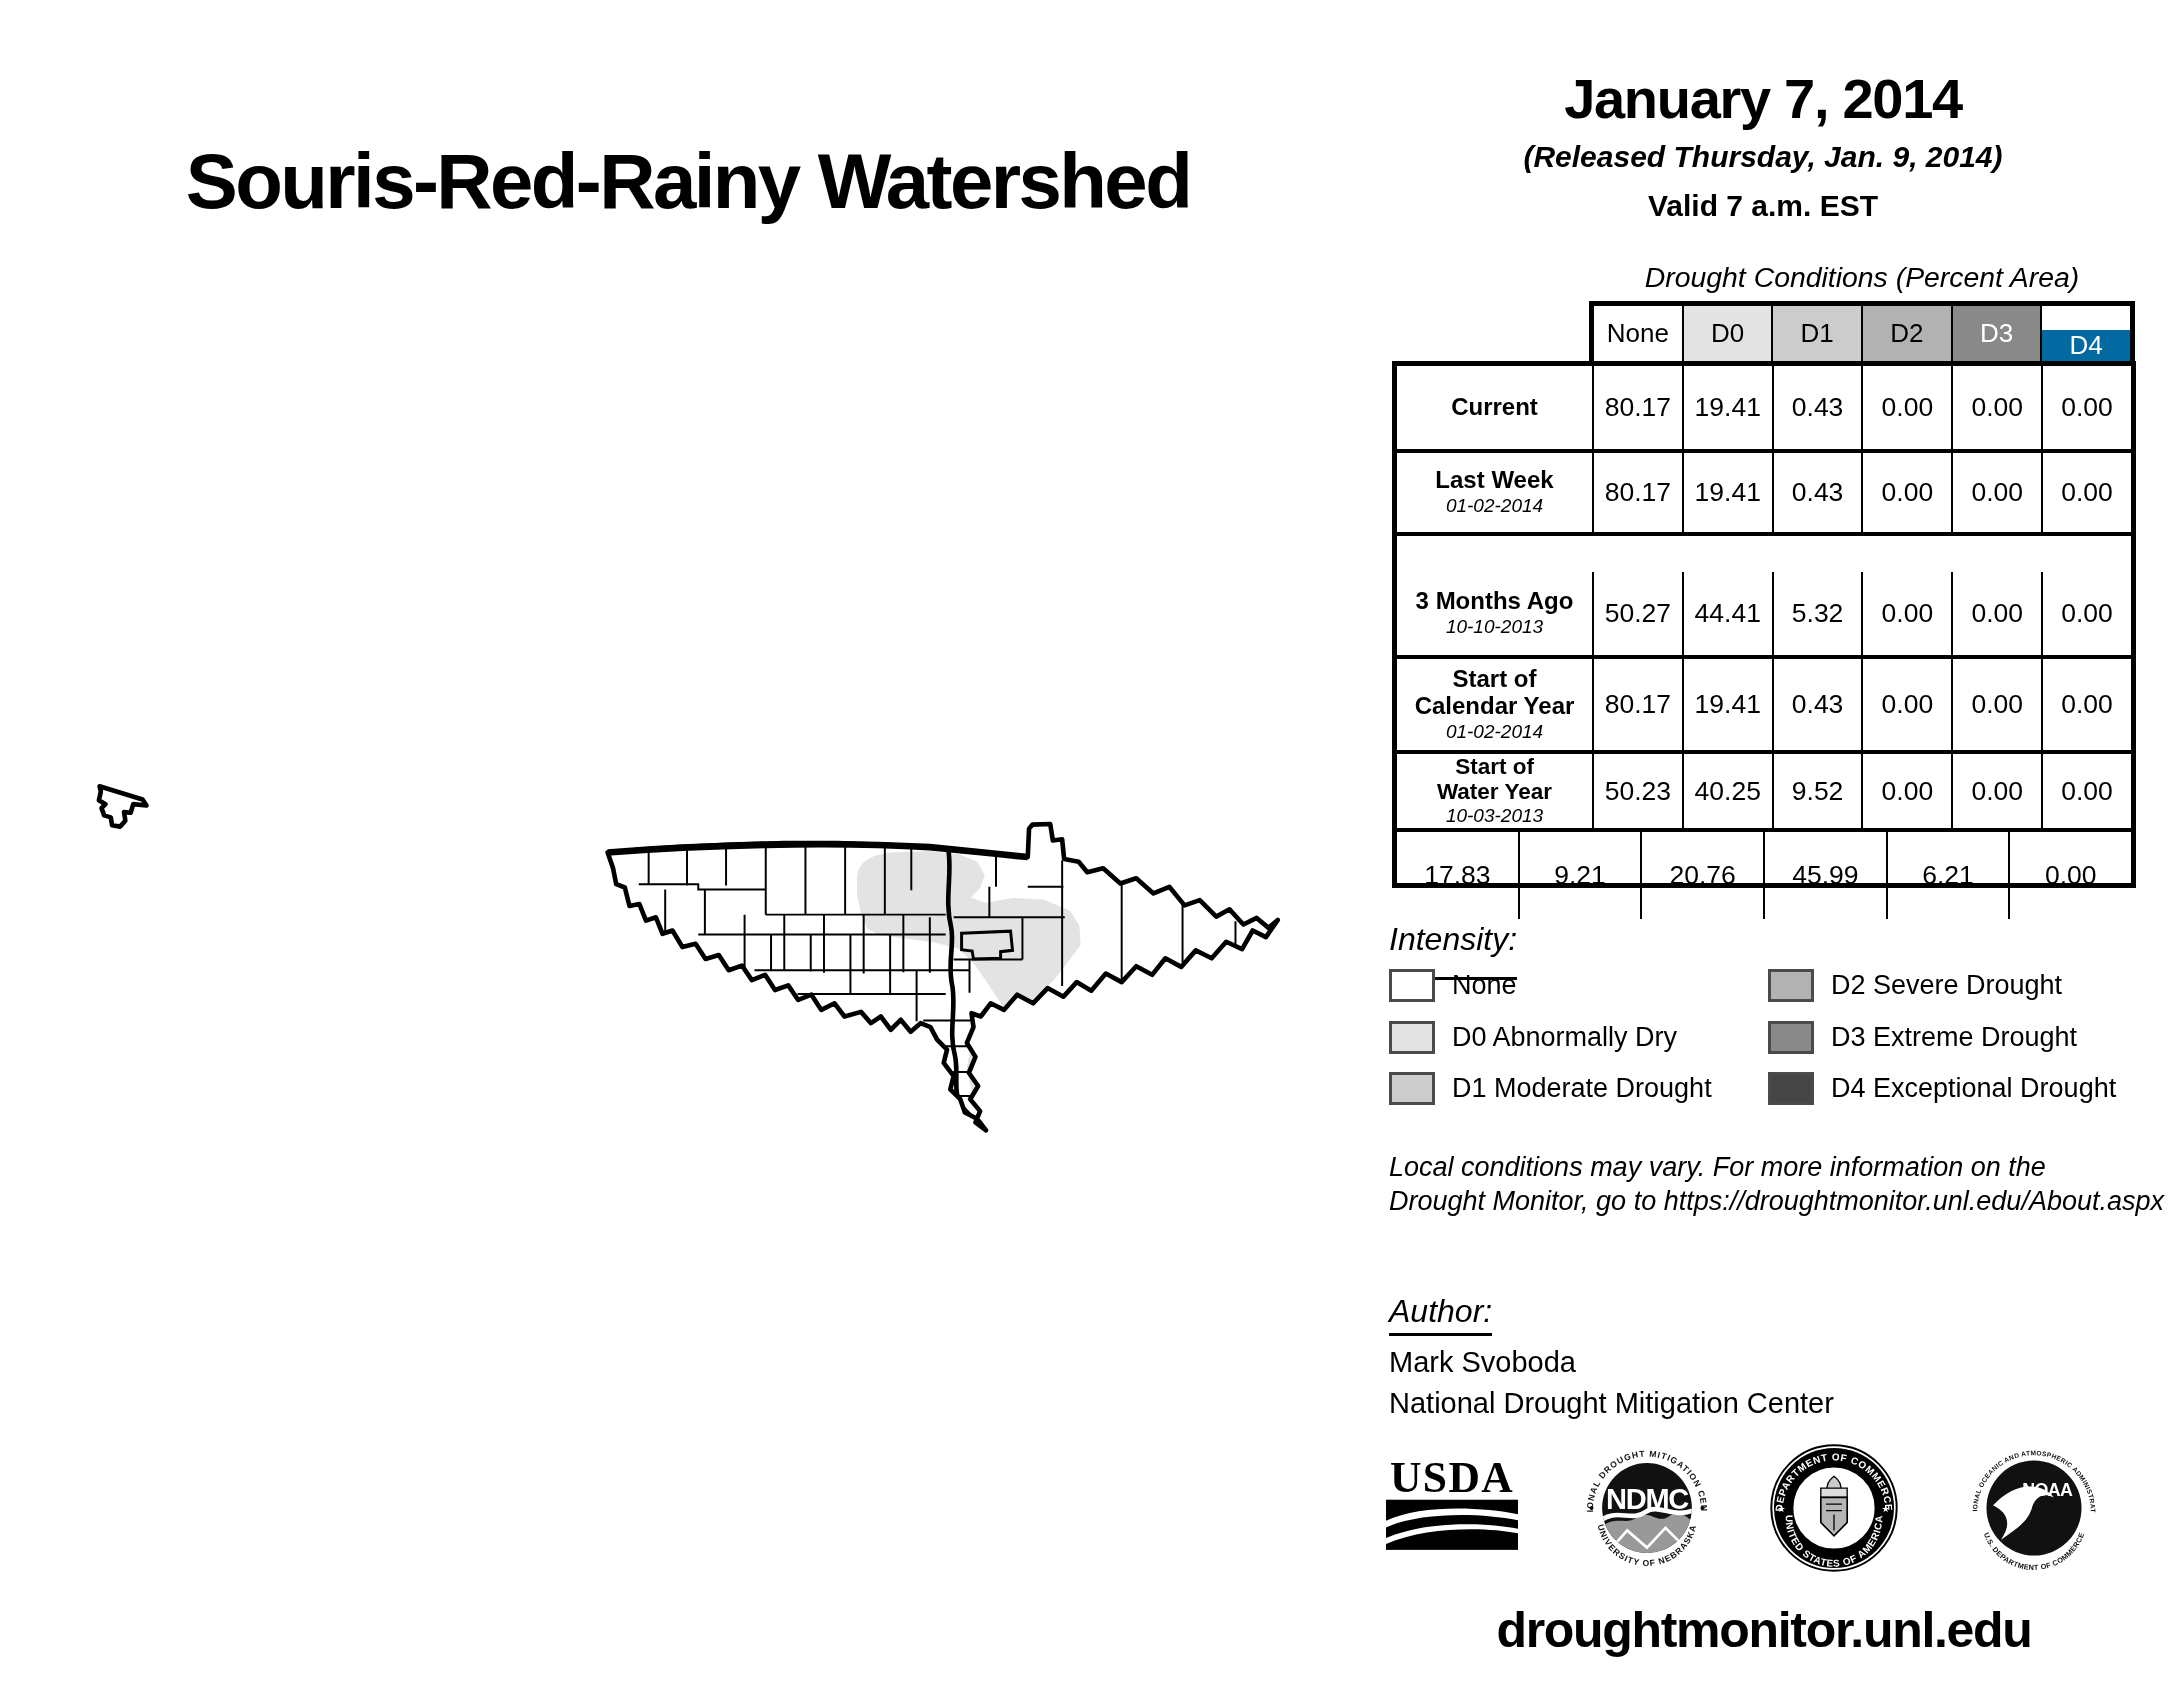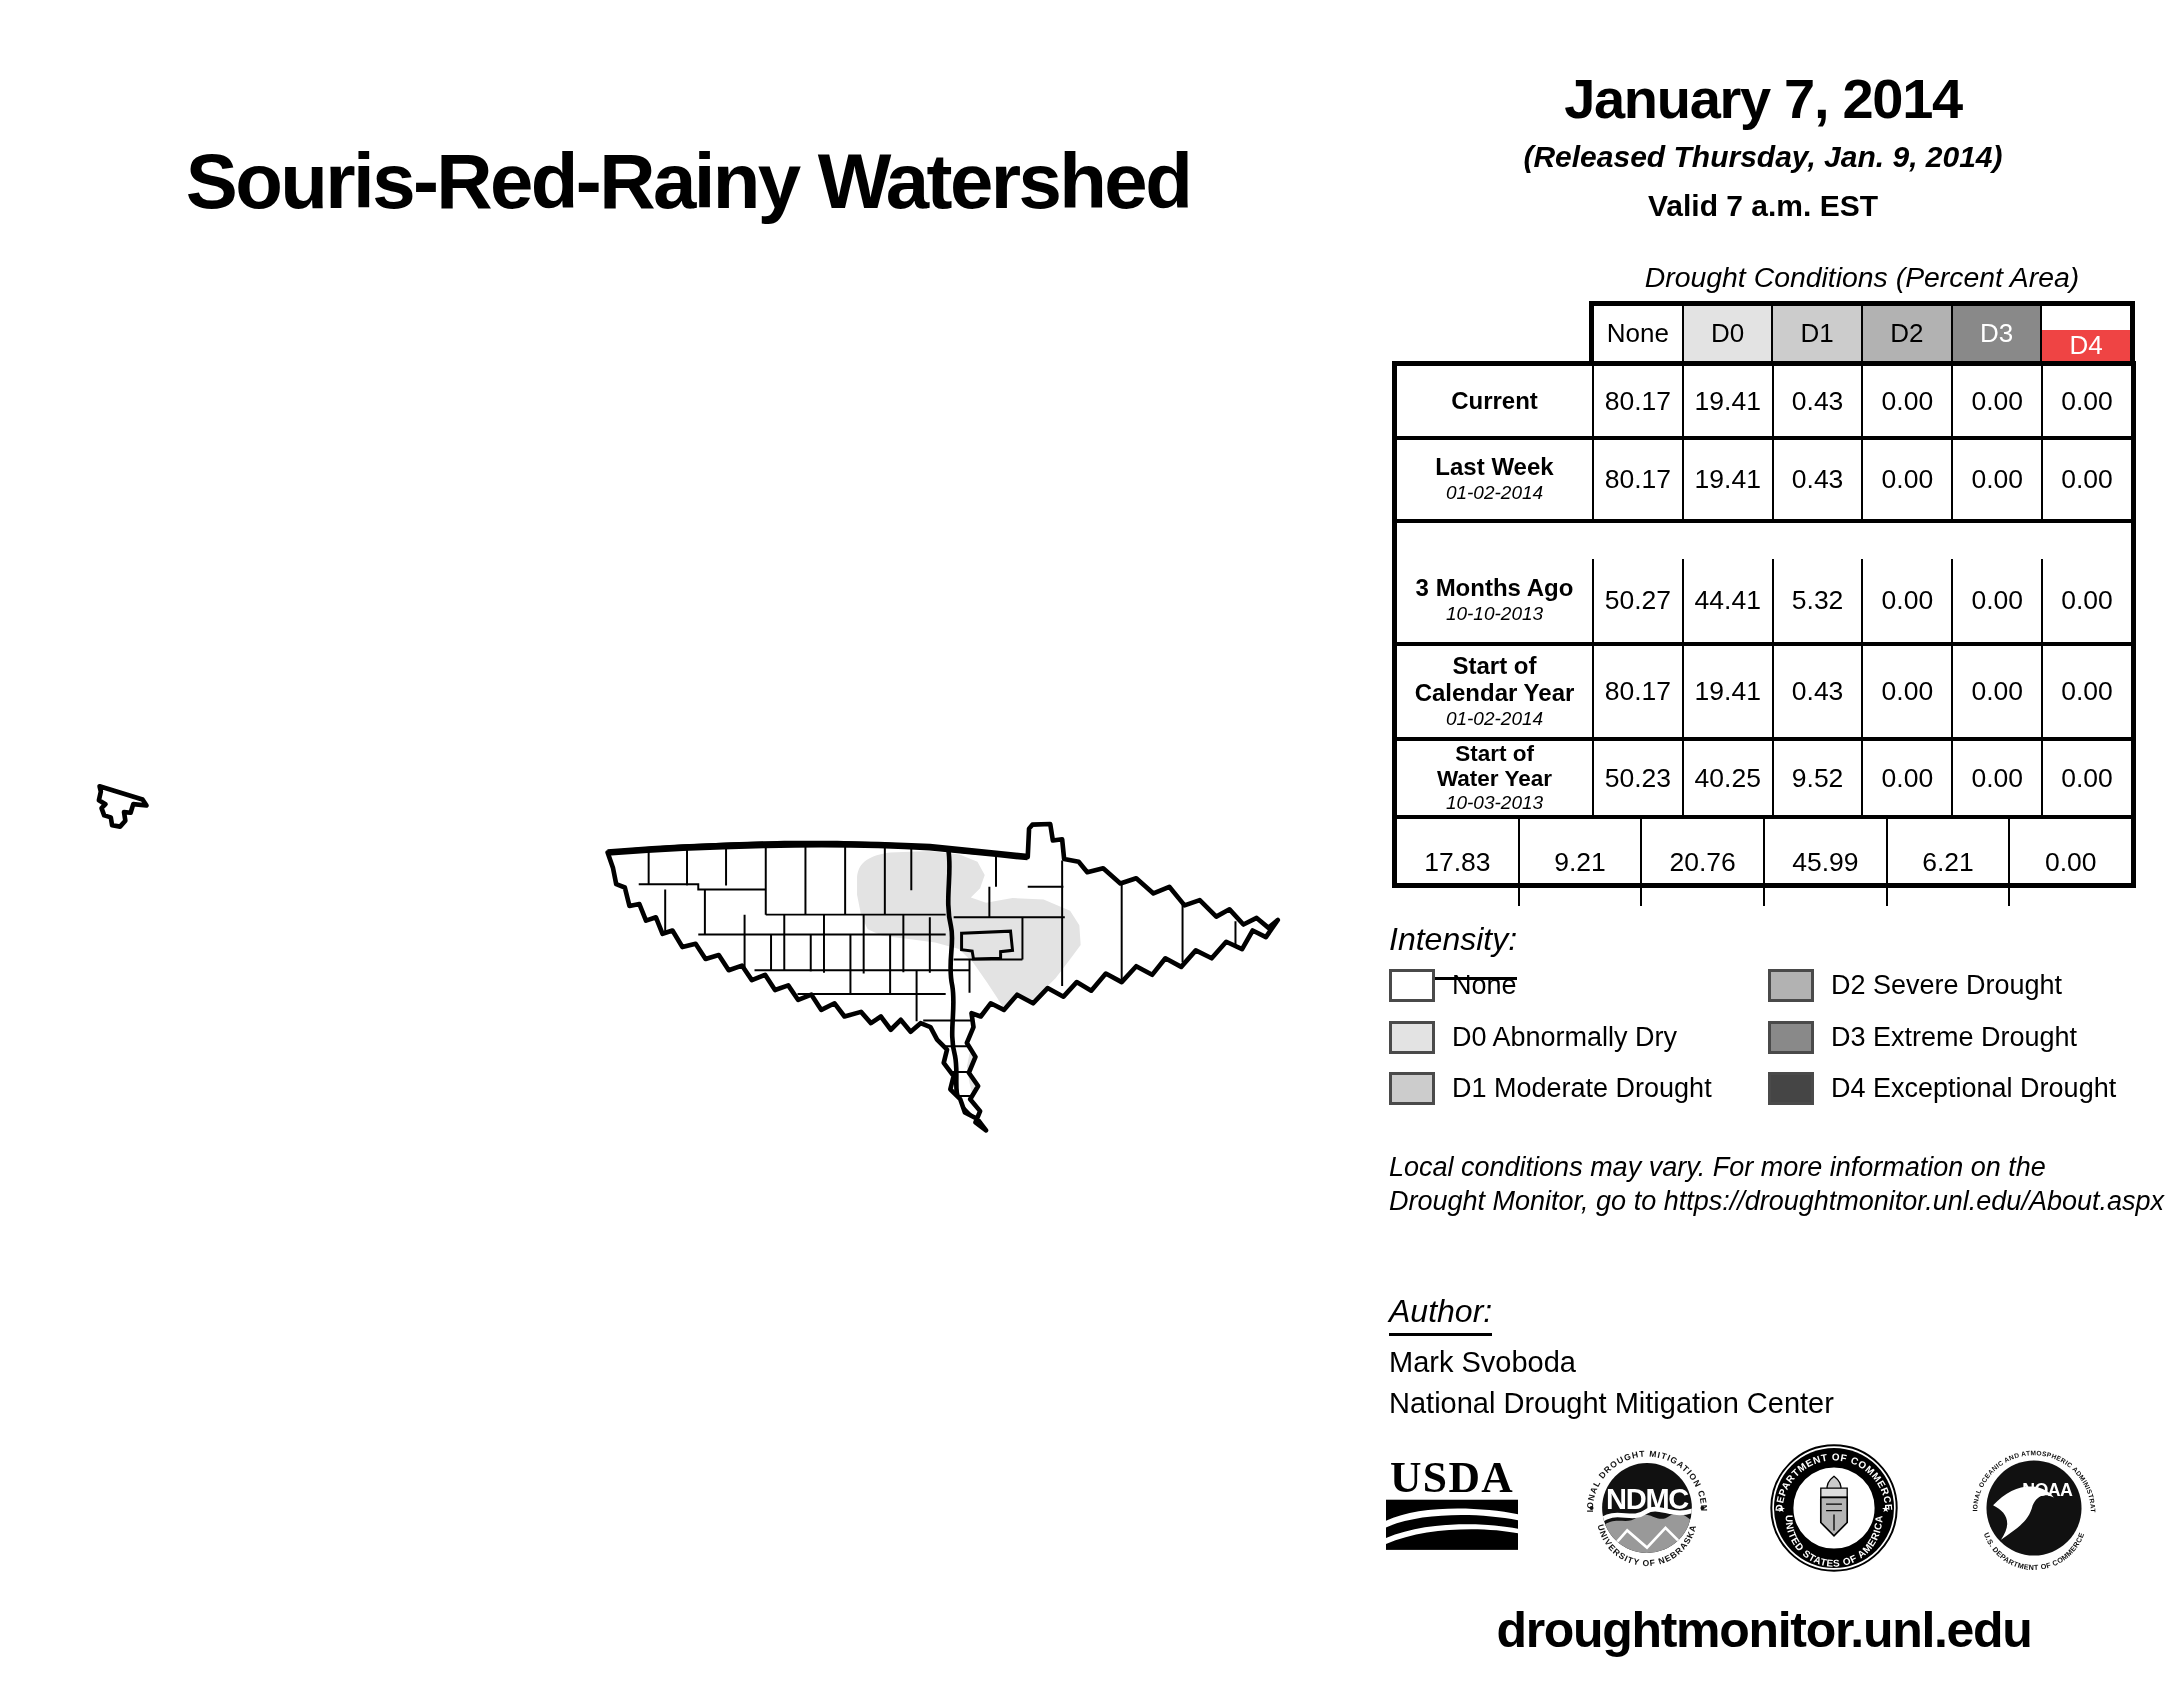--- a/index.html
+++ b/index.html
@@ -118,26 +118,26 @@
   </svg>
 
   <div class="abs table-title">Drought Conditions (Percent Area)</div>
 
   <div class="abs hdr-strip">
     <div class="hdr-cell" style="background: rgb(255, 255, 255);">None</div>
     <div class="hdr-cell" style="background: rgb(227, 227, 227);">D0</div>
     <div class="hdr-cell" style="background: rgb(204, 204, 204);">D1</div>
     <div class="hdr-cell" style="background: rgb(178, 178, 178);">D2</div>
     <div class="hdr-cell lite" style="background: rgb(137, 137, 137);">D3</div>
-    <div class="hdr-cell lite" style="background: #ef4444; margin-top: 24px;">D4</div>
+    <div class="hdr-cell lite" style="background: #0369a1; margin-top: 24px;">D4</div>
   </div>
 
   <div class="abs tbl-body">
 
-    <div class="trow" style="height:74px;">
+    <div class="trow" style="height:87px;">
       <div class="lblcell">
         <span class="lbl-line">Current</span>
         <span class="lbl-line"></span>
         <span class="lbl-sub"></span>
       </div>
       <div class="valcell">80.17</div>
       <div class="valcell">19.41</div>
       <div class="valcell">0.43</div>
       <div class="valcell">0.00</div>
       <div class="valcell">0.00</div>

